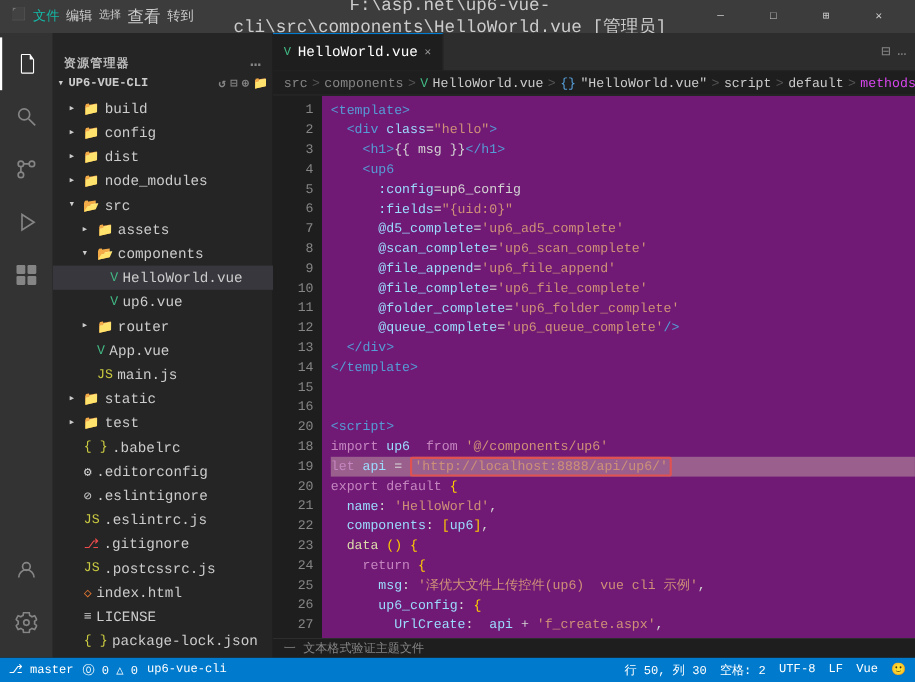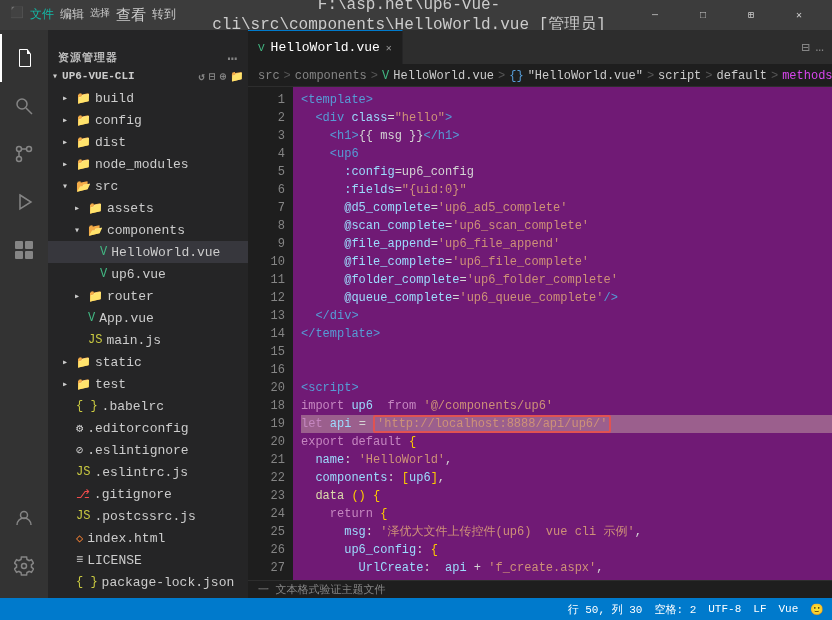--- a/index.html
+++ b/index.html
@@ -603,20 +603,25 @@
       </div>
     </div>
 
     <div style="height:18px; background:#1e1e1e; display:flex; align-items:center; padding:0 10px; font-size:11px; color:#858585; flex-shrink:0; border-top:1px solid #2d2d2d;">
       <span>一 文本格式验证主题文件</span>
     </div>
   </div>
 </div>
 
 <div class="status-bar">
+  <div class="status-left">
+    <span class="status-item">⎇ master</span>
+    <span class="status-item">⓪ 0  △ 0</span>
+    <span class="status-item">up6-vue-cli</span>
+  </div>
   <div class="status-right">
     <span class="status-item">行 50, 列 30</span>
     <span class="status-item">空格: 2</span>
     <span class="status-item">UTF-8</span>
     <span class="status-item">LF</span>
     <span class="status-item">Vue</span>
     <span class="status-item">🙂</span>
   </div>
 </div>
 

